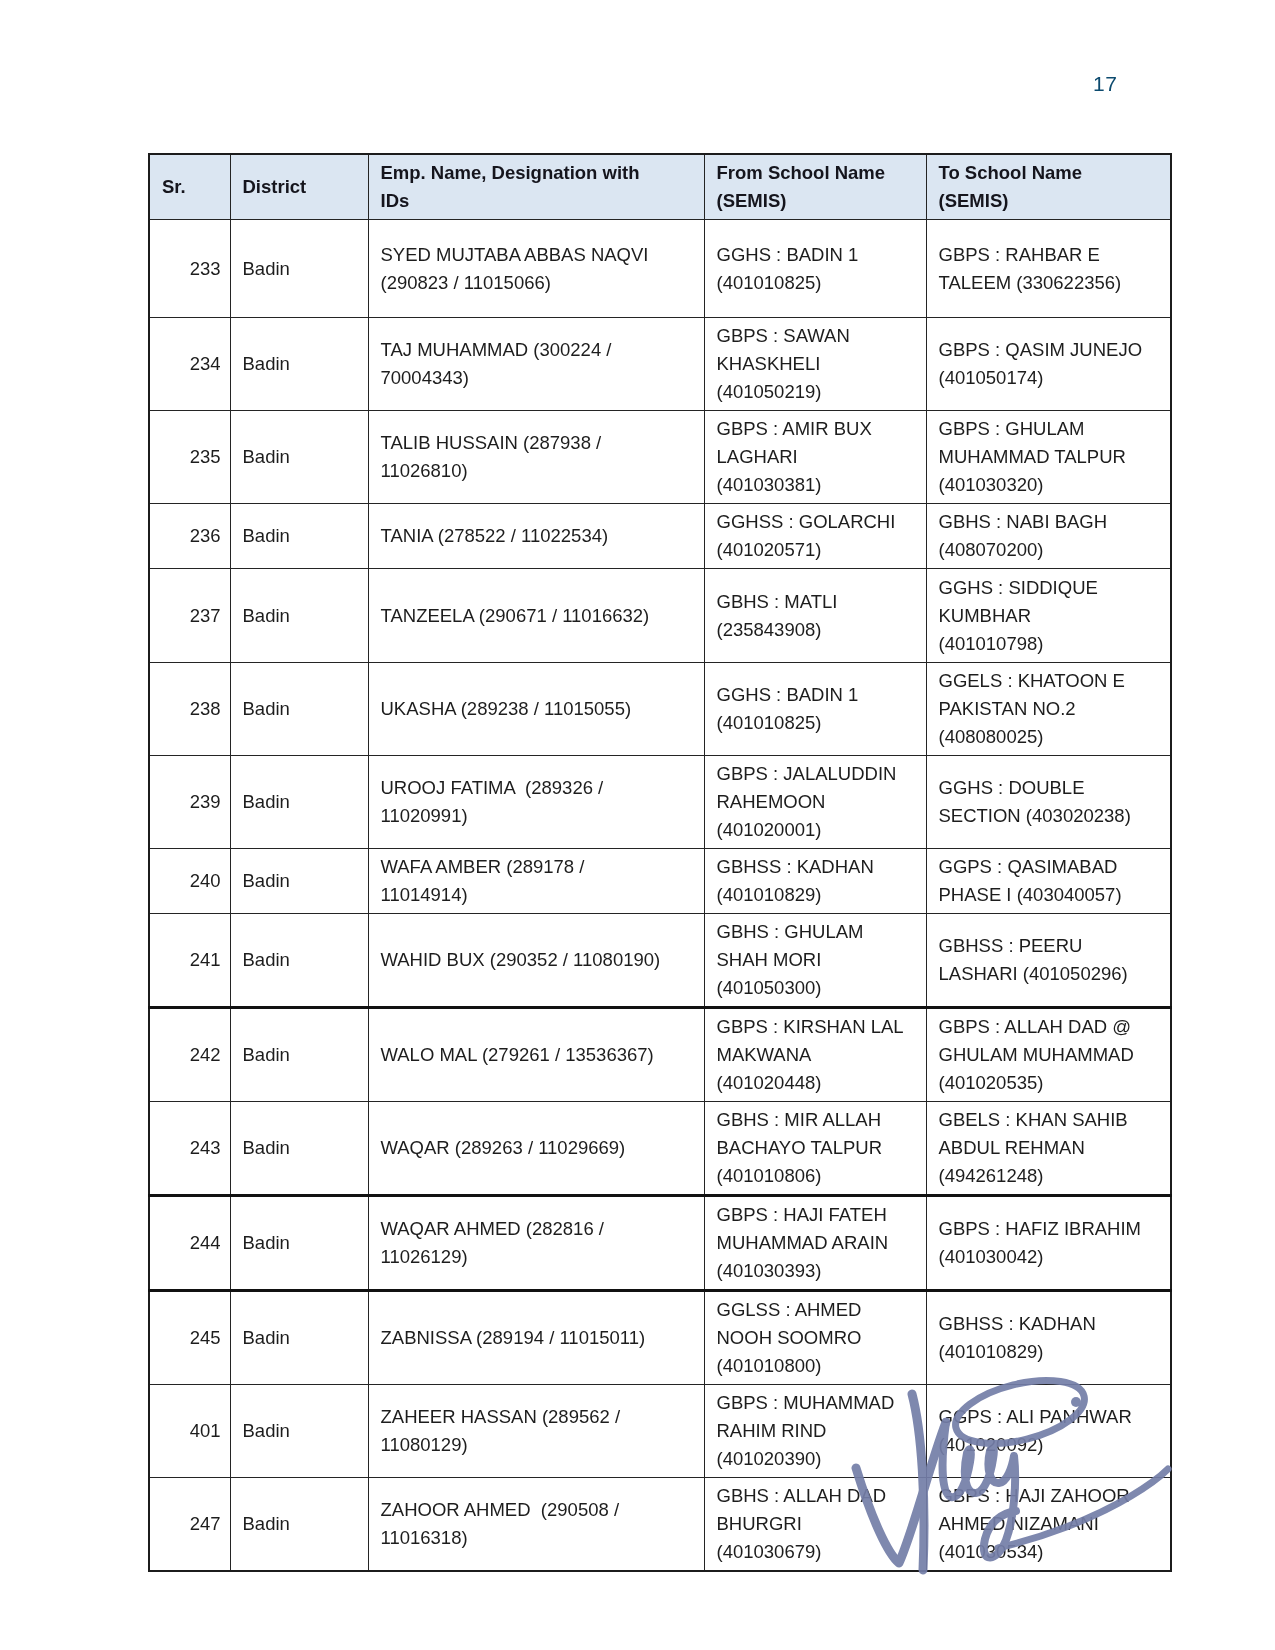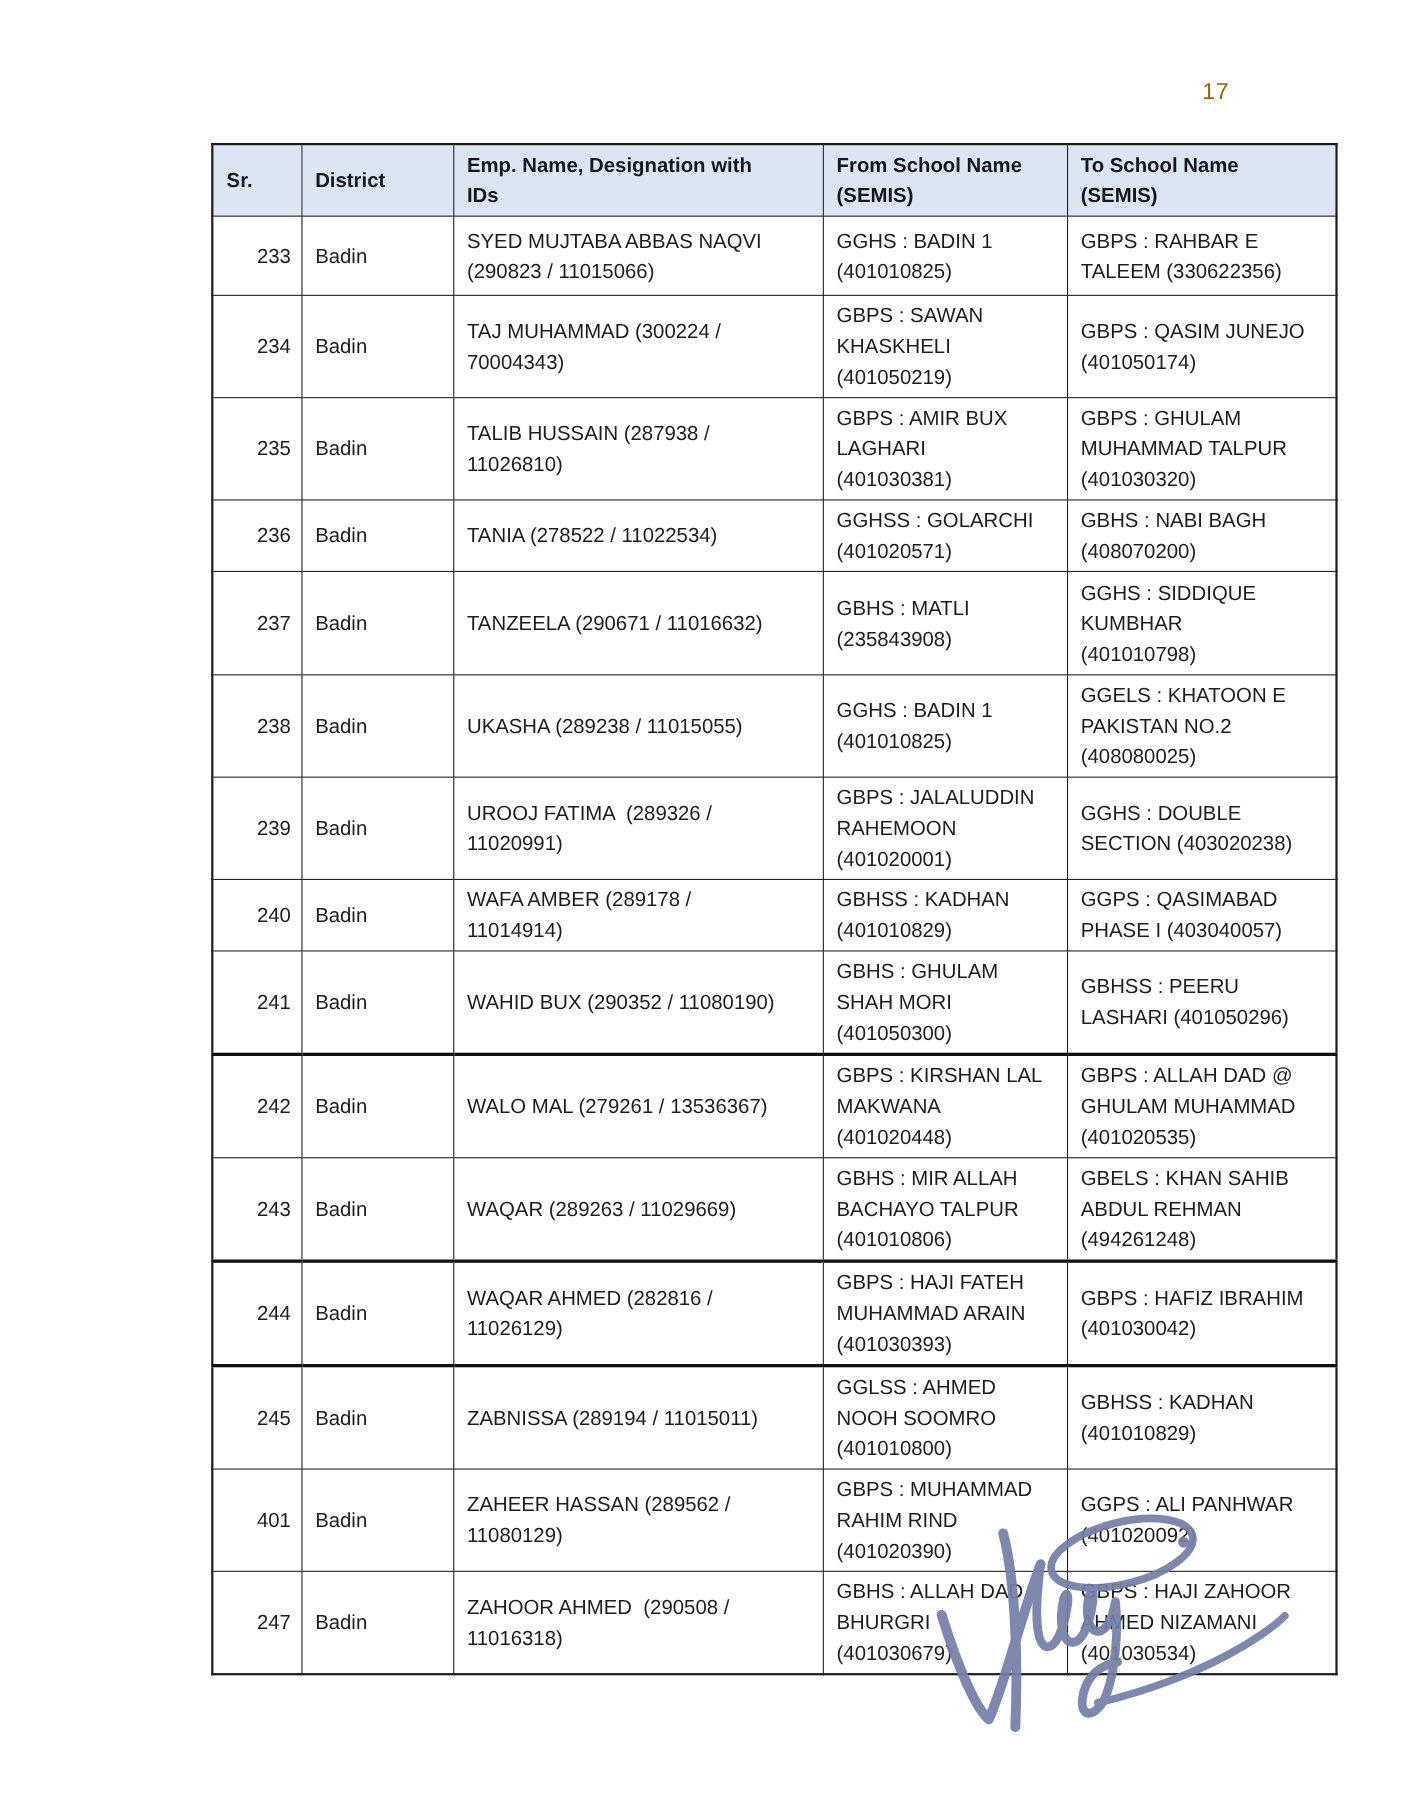--- a/index.html
+++ b/index.html
@@ -14,31 +14,30 @@
     font-family: "Liberation Sans", "DejaVu Sans", sans-serif;
     color: #1e1e1e;
     overflow: hidden;
   }
   .page-number {
     position: absolute;
     top: 72px;
     left: 1093px;
     font-size: 21px;
     letter-spacing: 0.5px;
-    color: #a16207;
+    color: #0c4a6e;
   }
   table.transfer-table {
     position: absolute;
     left: 148px;
-    top: 130px;
+    top: 153px;
     width: 1022px;
     border-collapse: collapse;
     table-layout: fixed;
     border: 2px solid #1c1c1c;
-    margin-left: 44px;
   }
   .transfer-table th,
   .transfer-table td {
     border: 1.4px solid #242424;
     vertical-align: middle;
     font-size: 18.5px;
     line-height: 28px;
     white-space: pre-wrap;
     overflow: hidden;
     padding: 4px 12px 4px 12px;
@@ -88,21 +87,21 @@
       <th>District</th>
       <th>Emp. Name, Designation with
 IDs</th>
       <th>From School Name
 (SEMIS)</th>
       <th>To School Name
 (SEMIS)</th>
     </tr>
   </thead>
   <tbody id="table-body">
-      <tr style="height: 72px;">
+      <tr style="height: 98px;">
     <td class="col-sr">233</td>
     <td class="col-district">Badin</td>
     <td class="col-emp">SYED MUJTABA ABBAS NAQVI
 (290823 / 11015066)</td>
     <td class="col-from-school">GGHS : BADIN 1
 (401010825)</td>
     <td class="col-to-school">GBPS : RAHBAR E
 TALEEM (330622356)</td>
   </tr>
       <tr style="height: 88px;">

